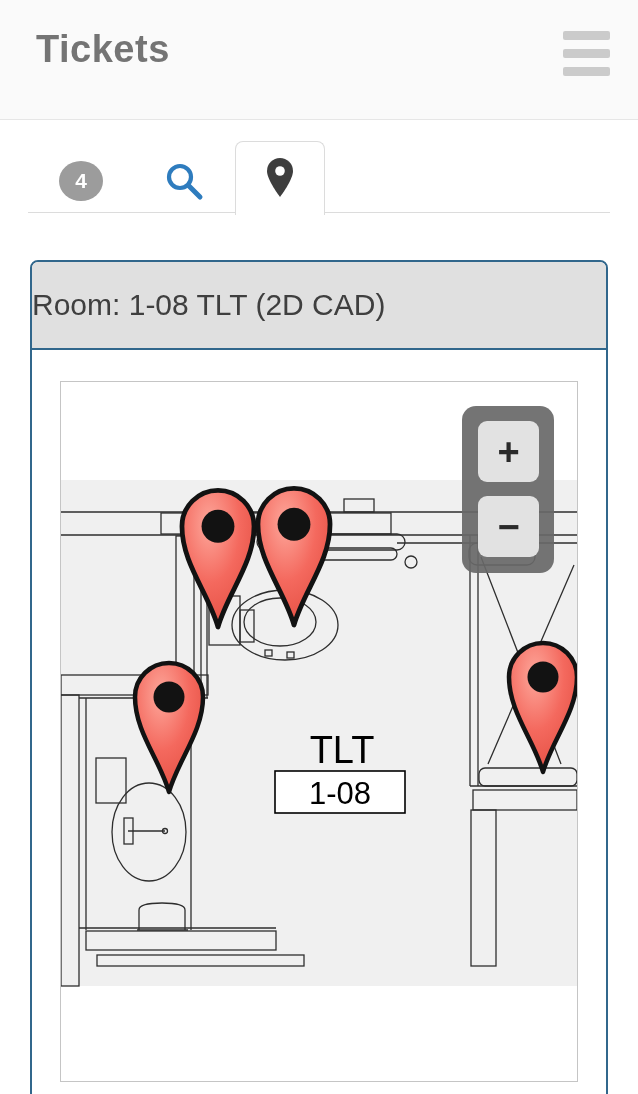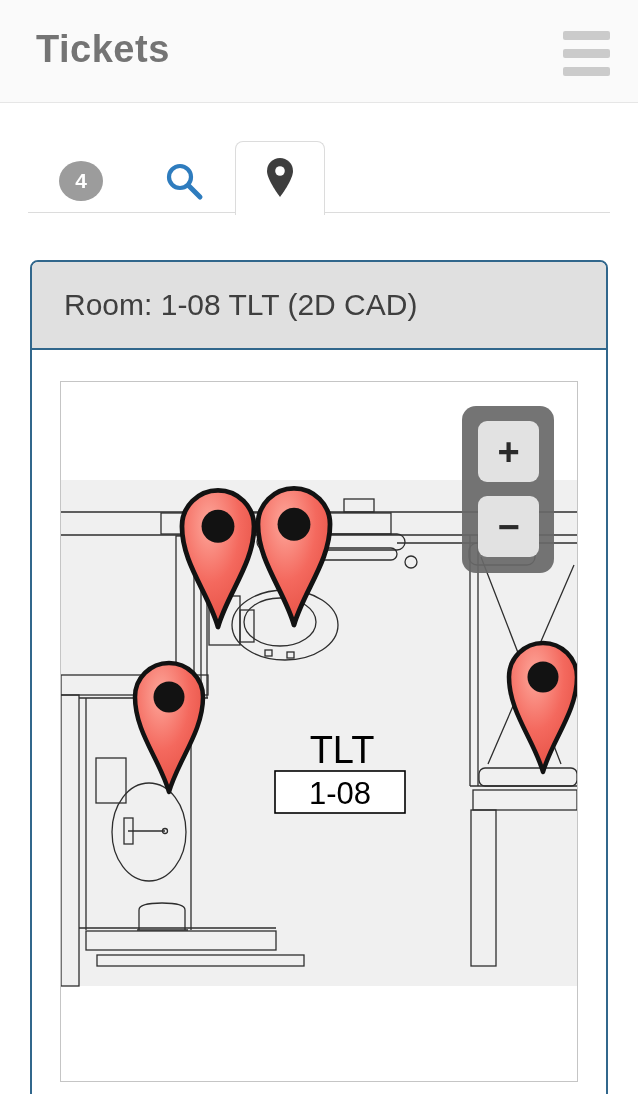--- a/index.html
+++ b/index.html
@@ -3,21 +3,21 @@
 <meta charset="utf-8">
 <style>
   html,body{margin:0;padding:0;}
   body{
     width:638px;height:1094px;overflow:hidden;position:relative;
     background:#ffffff;font-family:"Liberation Sans",sans-serif;
     -webkit-font-smoothing:antialiased;
   }
   
   .app-header{
-    position:absolute;left:0;top:0;width:638px;height:103px;
+    position:absolute;left:0;top:0;width:638px;height:120px;
     background:#fafafa;border-bottom:1px solid #e6e6e6;box-sizing:border-box;text-align:center;
   }
   .app-title{
     position:absolute;left:36px;top:28px;margin:0;
     font-size:38px;font-weight:700;color:#747474;letter-spacing:.5px;
   }
   .hamburger{
     position:absolute;right:28px;top:31px;width:47px;height:45px;
     background:none;border:none;padding:0;cursor:pointer;
   }
@@ -45,21 +45,21 @@
   }
   
   .panel{
     position:absolute;left:30px;top:260px;width:578px;height:850px;box-sizing:border-box;
     border:2px solid #31678c;border-radius:8px 8px 0 0;background:#ffffff;
   }
   .panel-header{
     height:86px;background:#e0e0e0;border-bottom:2px solid #31678c;
     border-radius:6px 6px 0 0;display:flex;align-items:center;cursor:pointer;
   }
-  .panel-header span{font-size:30px;color:#3f3f3f;padding-left:32px;}
+  .panel-header span{font-size:30px;color:#3f3f3f;}
   .panel-body{padding-top:31px;}
   .map-frame{
     position:relative;width:516px;height:699px;margin:0 auto;
     border:1px solid #c5c5c5;background:#ffffff;overflow:hidden;
   }
   .map-frame svg{display:block;}
   
   .zoom-ctrl{
     position:absolute;left:401px;top:24px;width:92px;height:167px;
     background:rgba(104,104,104,.92);border-radius:14px;z-index:5;

